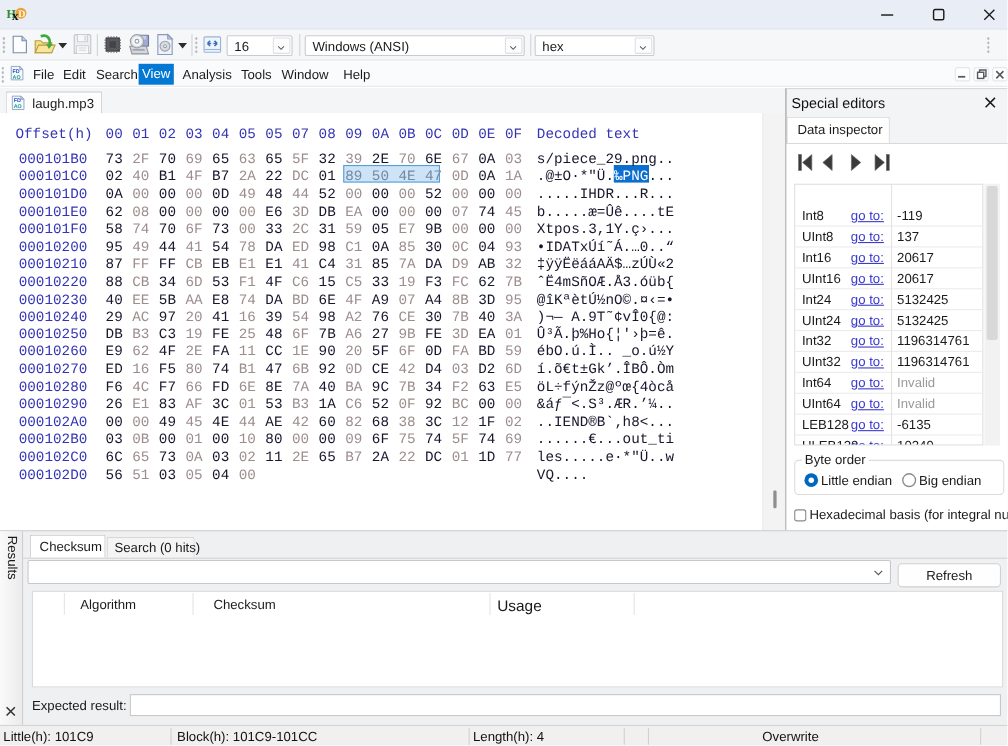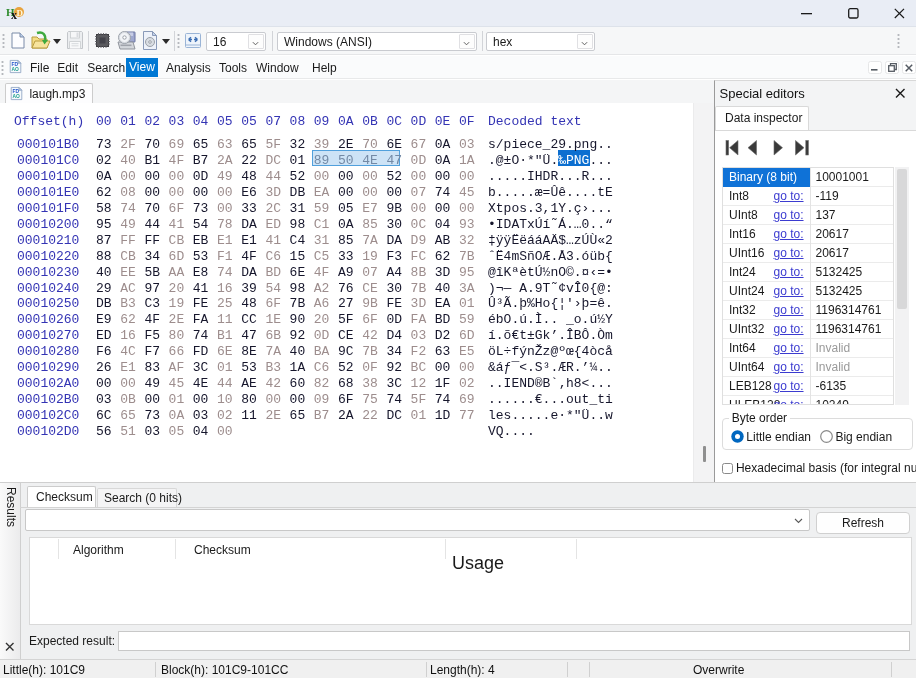--- a/index.html
+++ b/index.html
@@ -619,25 +619,20 @@
       <g fill="#3a3a3a" stroke="#6a6a6a" stroke-width="0.6">
         <rect x="0" y="0.5" width="2.6" height="14.5"></rect>
         <path d="M12 0.5 L12 15 L3.6 7.7 Z"></path>
         <path d="M30.5 0.5 L30.5 15 L22 7.7 Z"></path>
         <path d="M48 0.5 L48 15 L56.5 7.7 Z"></path>
         <path d="M69.5 0.5 L69.5 15 L78 7.7 Z"></path>
         <rect x="79.8" y="0.5" width="2.6" height="14.5"></rect>
       </g>
     </svg>
     <div id="ditable">
-      <div class="tr" style="top:0">
-          <div style="position:absolute;left:0;top:0;width:86.5px;height:19px;background:#0f72d7"></div>
-          <span class="n" style="color:#fff">Binary (8 bit)</span>
-          <span class="v">10001001</span>
-        </div>
       <div class="tr" style="top:19px">
           <span class="n">Int8</span>
           <span class="g">go to:</span>
           <span class="v">-119</span>
         </div>
       <div class="tr" style="top:38px">
           <span class="n">UInt8</span>
           <span class="g">go to:</span>
           <span class="v">137</span>
         </div>
@@ -730,21 +725,21 @@
   <div style="position:absolute;left:25px;top:26px;width:785px;height:22px;background:#fff;border:1px solid #c8c8c8;border-radius:2px">
     <svg style="right:6px;top:7px;position:absolute" width="9" height="8" viewBox="0 0 9 8">
         <path d="M1 2 L4.5 5.5 L8 2" fill="none" stroke="#5a5a5a" stroke-width="1.1"></path>
       </svg>
   </div>
   <div style="position:absolute;left:816px;top:29px;width:94px;height:22px;background:#fefefe;border:1px solid #d0d0d0;border-radius:4px;text-align:center;line-height:20px;font-size:12px">Refresh</div>
 
   <div style="position:absolute;left:29px;top:54px;width:883px;height:88px;background:#fff;border:1px solid #d9d9d9">
     <span style="position:absolute;left:43px;top:5px;font-size:12px">Algorithm</span>
     <span style="position:absolute;left:164px;top:5px;font-size:12px">Checksum</span>
-    <span style="position:absolute;left:422px;top:15px;font-size:18px">Usage</span>
+    <span style="position:absolute;left:422px;top:4px;font-size:14px">Usage</span>
     <div style="position:absolute;left:28px;top:1px;width:1px;height:20px;background:#e4e4e4"></div>
     <div style="position:absolute;left:145px;top:1px;width:1px;height:20px;background:#e4e4e4"></div>
     <div style="position:absolute;left:415px;top:1px;width:1px;height:20px;background:#e4e4e4"></div>
     <div style="position:absolute;left:545.5px;top:1px;width:1px;height:20px;background:#e4e4e4"></div>
   </div>
 
   <span style="position:absolute;left:29px;top:151px;font-size:12px">Expected result:</span>
   <div style="position:absolute;left:118px;top:148px;width:792px;height:20px;background:#fff;border:1px solid #c8c8c8"></div>
 </div>
 

